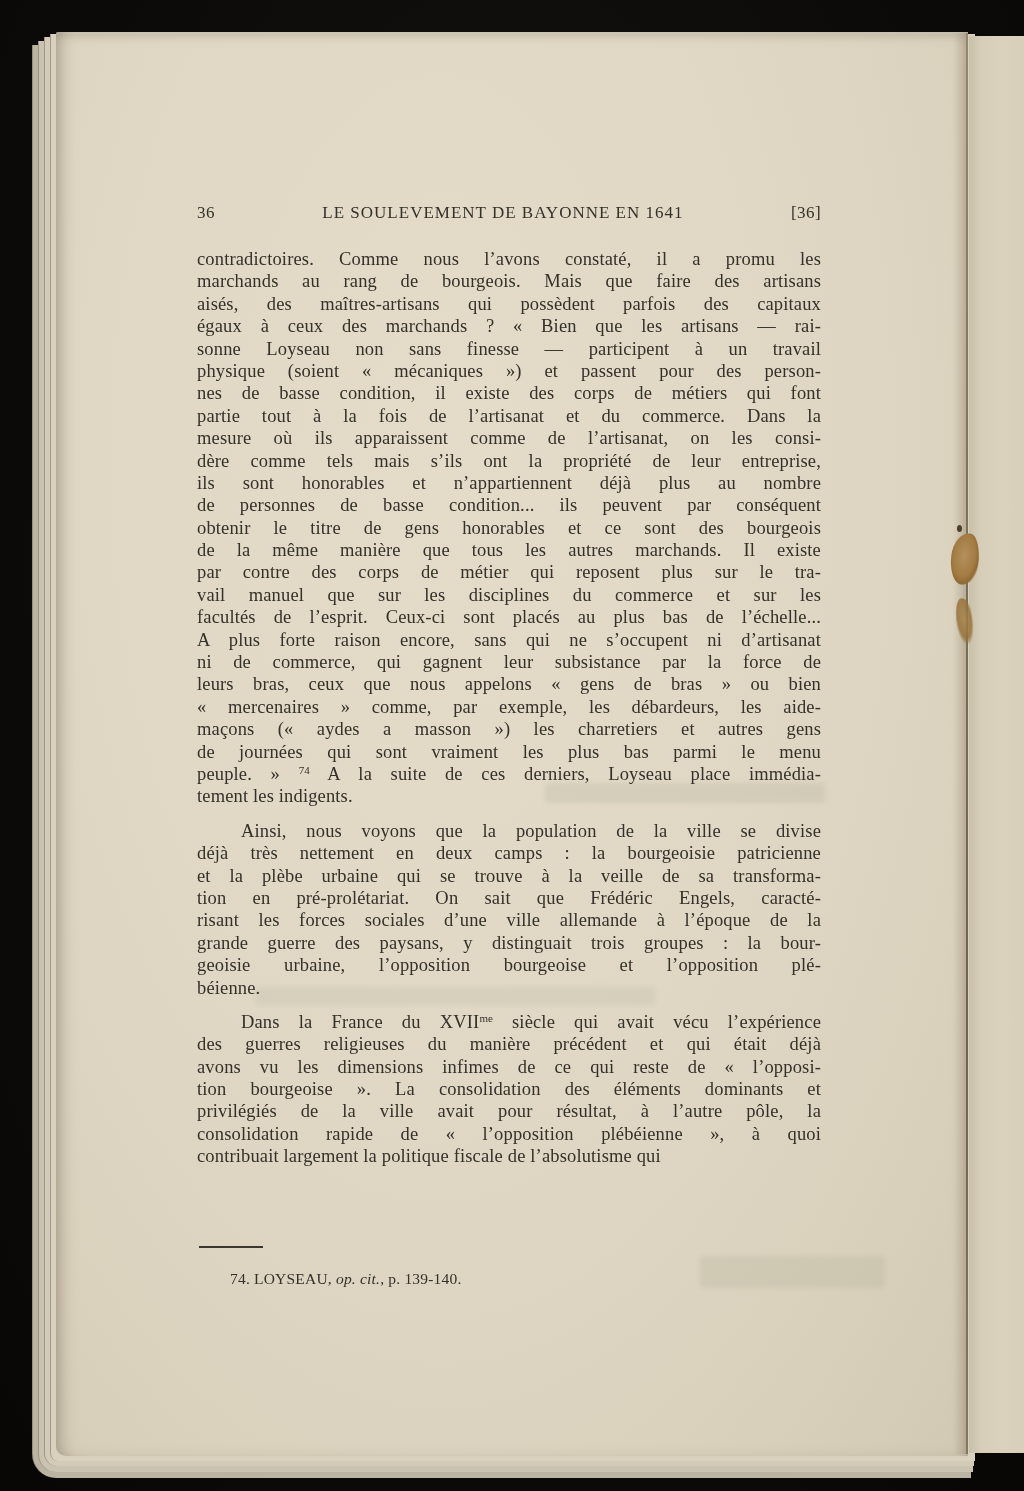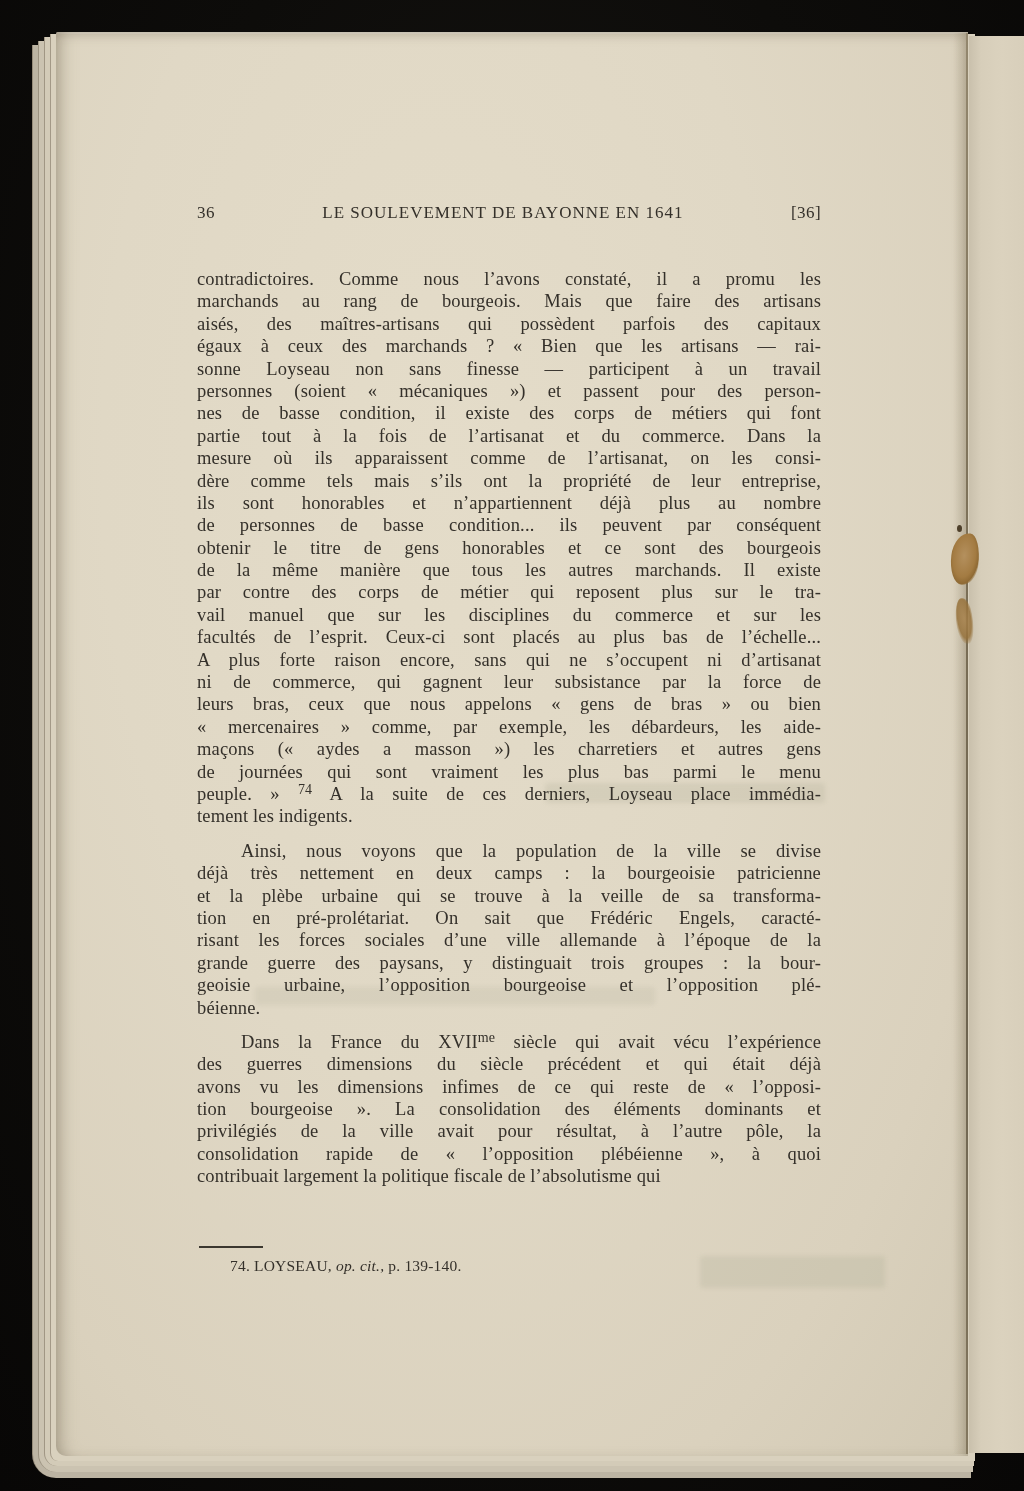--- a/index.html
+++ b/index.html
@@ -38,31 +38,31 @@
   
   .smudge{position:absolute;filter:blur(2px);border-radius:4px;}
   .m1{left:545px;top:783px;width:280px;height:20px;background:rgba(148,150,124,.16);}
   .m2{left:255px;top:987px;width:400px;height:18px;background:rgba(148,150,124,.12);}
   .m3{left:700px;top:1256px;width:185px;height:32px;background:rgba(138,145,120,.15);}
   
   .content{position:absolute;left:197px;top:202px;width:624px;color:#34302a;}
   .header{display:flex;justify-content:space-between;align-items:baseline;height:22px;
           font-size:17px;letter-spacing:.4px;line-height:22px;}
   .header .title{letter-spacing:1px;}
-  .bodytext{margin-top:44px;font-size:18.5px;line-height:22.4px;text-align:justify;letter-spacing:.15px;}
+  .bodytext{margin-top:24px;font-size:18.5px;line-height:22.4px;text-align:justify;letter-spacing:.15px;}
   .paragraph + .paragraph{margin-top:12px;}
   .paragraph.indent .line:first-child{text-indent:44px;}
   .line{text-align:justify;}
   .line.j{height:22.4px;overflow:hidden;}
   .line.j::after{content:"";display:inline-block;width:100%;vertical-align:top;}
-  .sup{font-size:14px;position:relative;top:-6px;letter-spacing:0;}
+  .sup{font-size:11px;position:relative;top:-6px;letter-spacing:0;}
   .it{font-style:italic;}
   .footnote{position:absolute;left:197px;top:1246px;width:624px;color:#34302a;}
   .footnote-rule{width:64px;border-top:2px solid #3b372f;margin-left:2px;}
-  .footnote-text{margin-top:9px;padding-left:33px;font-size:15.5px;letter-spacing:.2px;}
+  .footnote-text{margin-top:22px;padding-left:33px;font-size:15.5px;letter-spacing:.2px;}
 </style>
 </head>
 <body>
 
 <div class="photo">
   <div class="stack s1"></div>
   <div class="stack s2"></div>
   <div class="stack s3"></div>
   <div class="stack s4"></div>
   <div class="page-next"></div>
@@ -82,21 +82,21 @@
       <span class="title">LE SOULEVEMENT DE BAYONNE EN 1641</span>
       <span>[36]</span>
     </div>
     <div class="bodytext" id="bodytext">
         <div class="paragraph">
           <div class="line j"><span>contradictoires. Comme nous l’avons constaté, il a promu les</span></div>
           <div class="line j"><span>marchands au rang de bourgeois. Mais que faire des artisans</span></div>
           <div class="line j"><span>aisés, des maîtres-artisans qui possèdent parfois des capitaux</span></div>
           <div class="line j"><span>égaux à ceux des marchands ? « Bien que les artisans — rai-</span></div>
           <div class="line j"><span>sonne Loyseau non sans finesse — participent à un travail</span></div>
-          <div class="line j"><span>personnes (soient « mécaniques ») et passent pour des person-</span></div>
+          <div class="line j"><span>physique (soient « mécaniques ») et passent pour des person-</span></div>
           <div class="line j"><span>nes de basse condition, il existe des corps de métiers qui font</span></div>
           <div class="line j"><span>partie tout à la fois de l’artisanat et du commerce. Dans la</span></div>
           <div class="line j"><span>mesure où ils apparaissent comme de l’artisanat, on les consi-</span></div>
           <div class="line j"><span>dère comme tels mais s’ils ont la propriété de leur entreprise,</span></div>
           <div class="line j"><span>ils sont honorables et n’appartiennent déjà plus au nombre</span></div>
           <div class="line j"><span>de personnes de basse condition... ils peuvent par conséquent</span></div>
           <div class="line j"><span>obtenir le titre de gens honorables et ce sont des bourgeois</span></div>
           <div class="line j"><span>de la même manière que tous les autres marchands. Il existe</span></div>
           <div class="line j"><span>par contre des corps de métier qui reposent plus sur le tra-</span></div>
           <div class="line j"><span>vail manuel que sur les disciplines du commerce et sur les</span></div>
@@ -115,21 +115,21 @@
           <div class="line j"><span>déjà très nettement en deux camps : la bourgeoisie patricienne</span></div>
           <div class="line j"><span>et la plèbe urbaine qui se trouve à la veille de sa transforma-</span></div>
           <div class="line j"><span>tion en pré-prolétariat. On sait que Frédéric Engels, caracté-</span></div>
           <div class="line j"><span>risant les forces sociales d’une ville allemande à l’époque de la</span></div>
           <div class="line j"><span>grande guerre des paysans, y distinguait trois groupes : la bour-</span></div>
           <div class="line j"><span>geoisie urbaine, l’opposition bourgeoise et l’opposition plé-</span></div>
           <div class="line last"><span>béienne.</span></div>
         </div>
         <div class="paragraph indent">
           <div class="line j"><span>Dans la France du XVII</span><span class="sup">me</span><span> siècle qui avait vécu l’expérience</span></div>
-          <div class="line j"><span>des guerres dimensions du siècle précédent et qui était déjà</span></div>
+          <div class="line j"><span>des guerres religieuses du manière précédent et qui était déjà</span></div>
           <div class="line j"><span>avons vu les dimensions infimes de ce qui reste de « l’opposi-</span></div>
           <div class="line j"><span>tion bourgeoise ». La consolidation des éléments dominants et</span></div>
           <div class="line j"><span>privilégiés de la ville avait pour résultat, à l’autre pôle, la</span></div>
           <div class="line j"><span>consolidation rapide de « l’opposition plébéienne », à quoi</span></div>
           <div class="line last"><span>contribuait largement la politique fiscale de l’absolutisme qui</span></div>
         </div>
       </div>
   </div>
 
   <div class="footnote">

